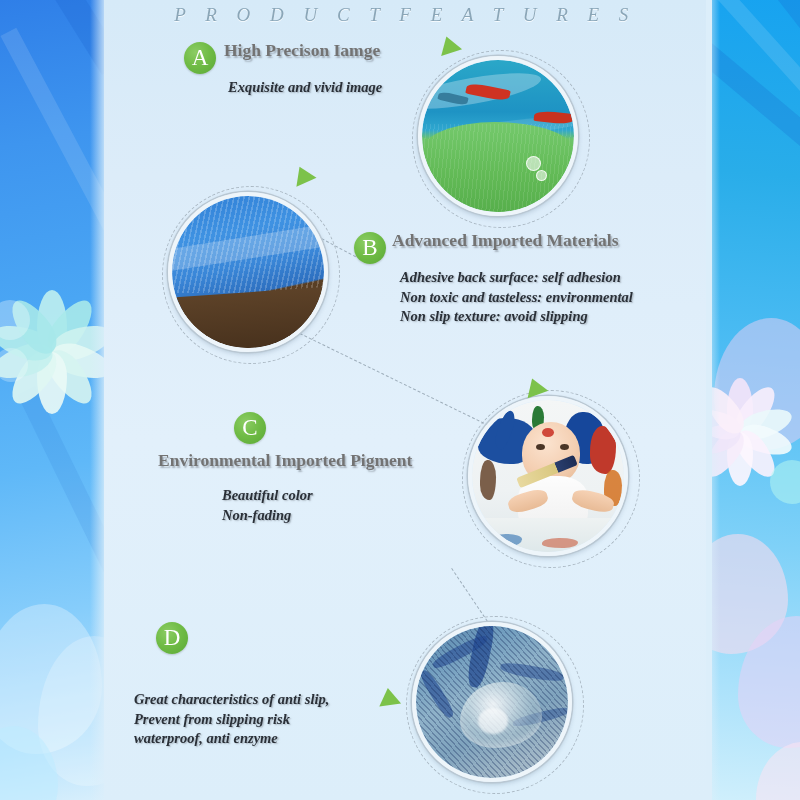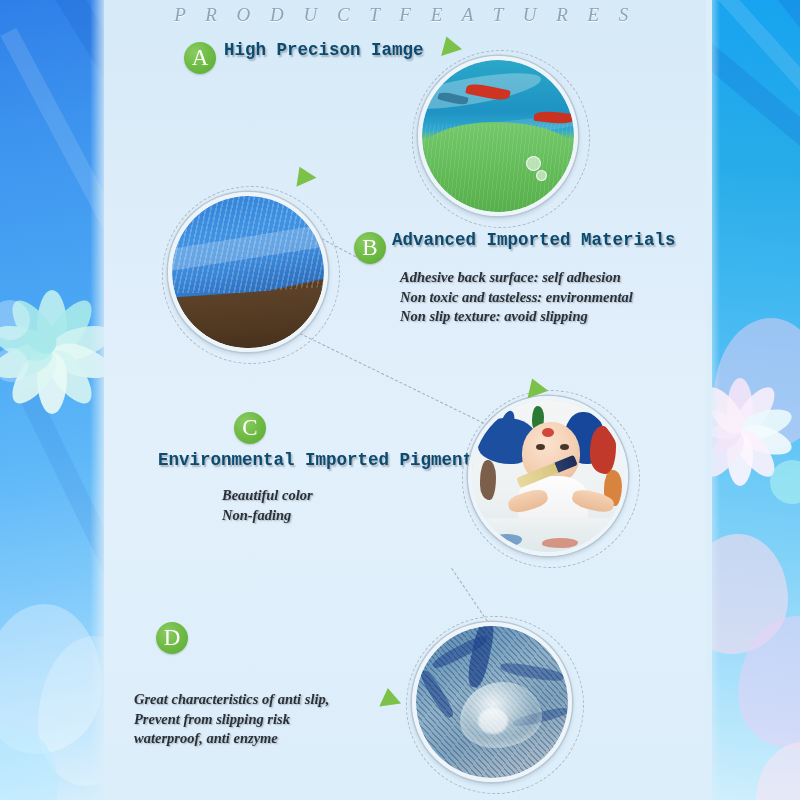--- a/index.html
+++ b/index.html
@@ -40,22 +40,22 @@
     font-size:19px;letter-spacing:7.5px;color:#8aa6b8;
     text-shadow:0 1px 0 rgba(255,255,255,.8);}
 
   
   .badge{position:absolute;width:32px;height:32px;border-radius:50%;
     background:radial-gradient(circle at 36% 32%,#8bcc63 0%,#6fbb45 48%,#5aa836 100%);
     color:#ffffff;font-family:"Liberation Serif",serif;font-size:23px;line-height:32px;
     text-align:center;font-weight:400;
     box-shadow:0 1px 2px rgba(0,0,0,.18);}
 
-  .heading{position:absolute;font-family:Liberation Mono, monospace;font-weight:700;
-    font-size:17.5px;color:#0c4a6e;white-space:nowrap;
+  .heading{position:absolute;font-family:Liberation Serif, serif;font-weight:700;
+    font-size:17.5px;color:#737373;white-space:nowrap;
     text-shadow:1.5px 1.5px 1.6px rgba(120,130,140,.55);}
 
   .bullets{position:absolute;font-family:"Liberation Serif",serif;font-style:italic;
     font-weight:700;font-size:14.5px;line-height:19.5px;color:#2a3038;
     text-shadow:1.3px 1.3px 1.5px rgba(120,130,140,.5);}
   .bullets div{white-space:nowrap;}
 
   
   .photo{position:absolute;border-radius:50%;overflow:hidden;
     border:4px solid #eef5fa;
@@ -162,20 +162,21 @@
 
   <div class="title">P R O D U C T   F E A T U R E S</div>
 
   <div class="conn" style="left:250px;top:200px;width:120px;transform:rotate(28deg);"></div>
   <div class="conn" style="left:300px;top:333px;width:235px;transform:rotate(26deg);"></div>
   <div class="conn" style="left:452px;top:568px;width:130px;transform:rotate(56deg);"></div>
 
   <div class="badge" style="left:184px;top:42px;">A</div>
   <div class="heading" style="left:224px;top:40px;">High Precison Iamge</div>
   <div class="bullets" style="left:228px;top:78px;">
+    <div>Exquisite and vivid image</div>
   </div>
 
   <div class="dashring" style="left:412px;top:50px;width:176px;height:176px;"></div>
   <div class="photo" style="left:418px;top:56px;width:152px;height:152px;">
     <div class="inner pA">
       <div class="wave" style="left:-20px;top:18px;width:140px;height:26px;transform:rotate(-10deg);"></div>
       <div class="wave" style="left:20px;top:60px;width:150px;height:14px;opacity:.45;transform:rotate(-6deg);"></div>
       <div class="fish" style="left:44px;top:26px;width:44px;height:12px;background:#cf3322;transform:rotate(12deg);"></div>
       <div class="fish" style="left:16px;top:34px;width:30px;height:9px;background:#2c6f8e;transform:rotate(14deg);opacity:.8;"></div>
       <div class="fish" style="left:112px;top:52px;width:40px;height:11px;background:#c9321f;transform:rotate(6deg);"></div>

